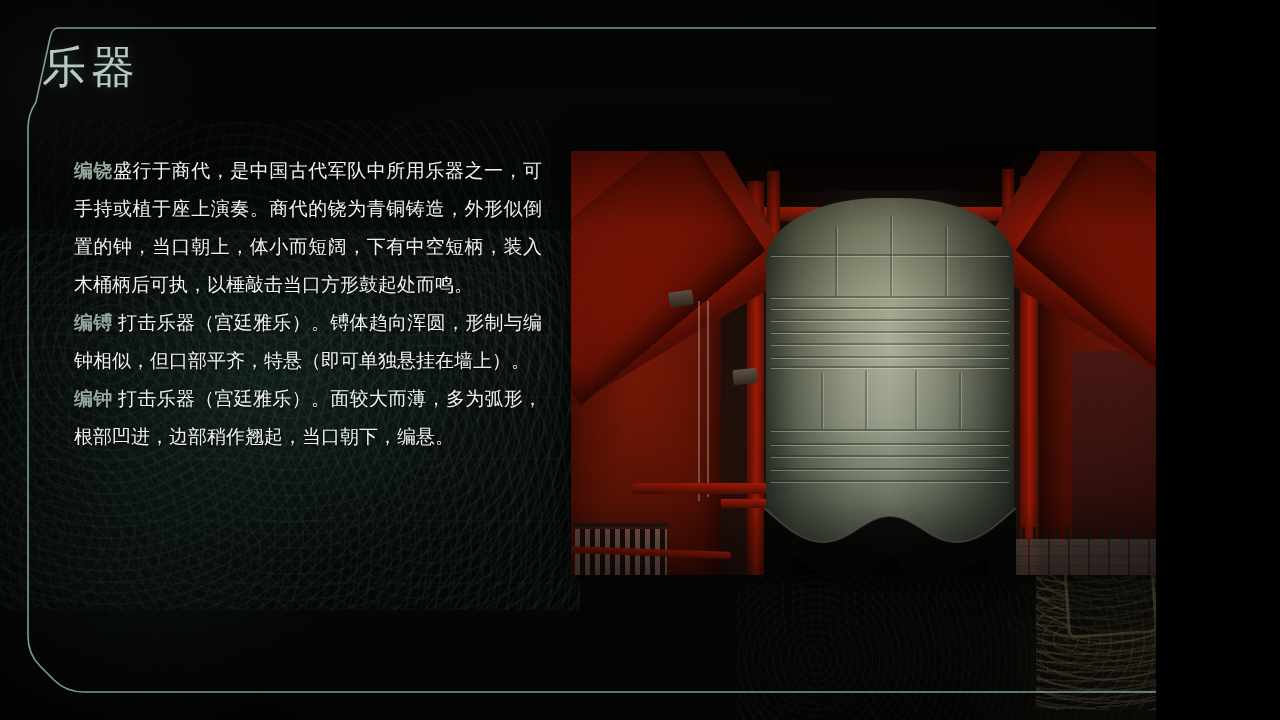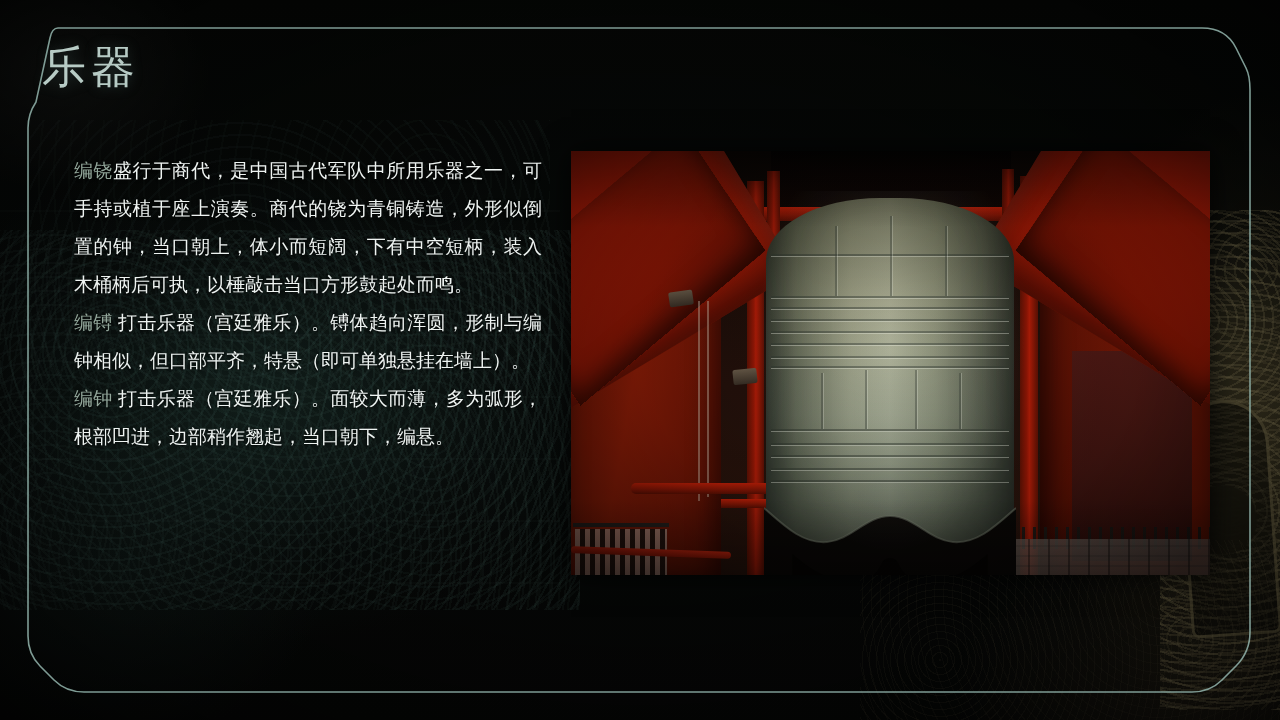--- a/index.html
+++ b/index.html
@@ -10,21 +10,21 @@
   body {
     width: 1280px;
     height: 720px;
     overflow: hidden;
     font-family: "Liberation Sans", "DejaVu Sans", sans-serif;
   }
 
   
   #slide {
     position: relative;
-    width: 1280px;
+    width: 1156px;
     height: 720px;
     background: #14532d;
     overflow: hidden;
   }
 
   
   .bg-base {
     position: absolute;
     inset: 0;
     background: #060806;
@@ -158,21 +158,21 @@
     color: #eef3f1;
     text-align: justify;
     text-justify: inter-character;
     text-shadow: 0 1px 3px rgba(0,0,0,0.9);
   }
   .body-copy p {
     margin: 0;
   }
   .term {
     color: #93a79b;
-    font-weight: 400;
+    font-weight: 700;
     margin-top: 40px;
   }
 
   
   .photo {
     position: absolute;
     left: 571px; top: 151px;
     width: 639px; height: 424px;
     overflow: hidden;
     background: #120a08;

